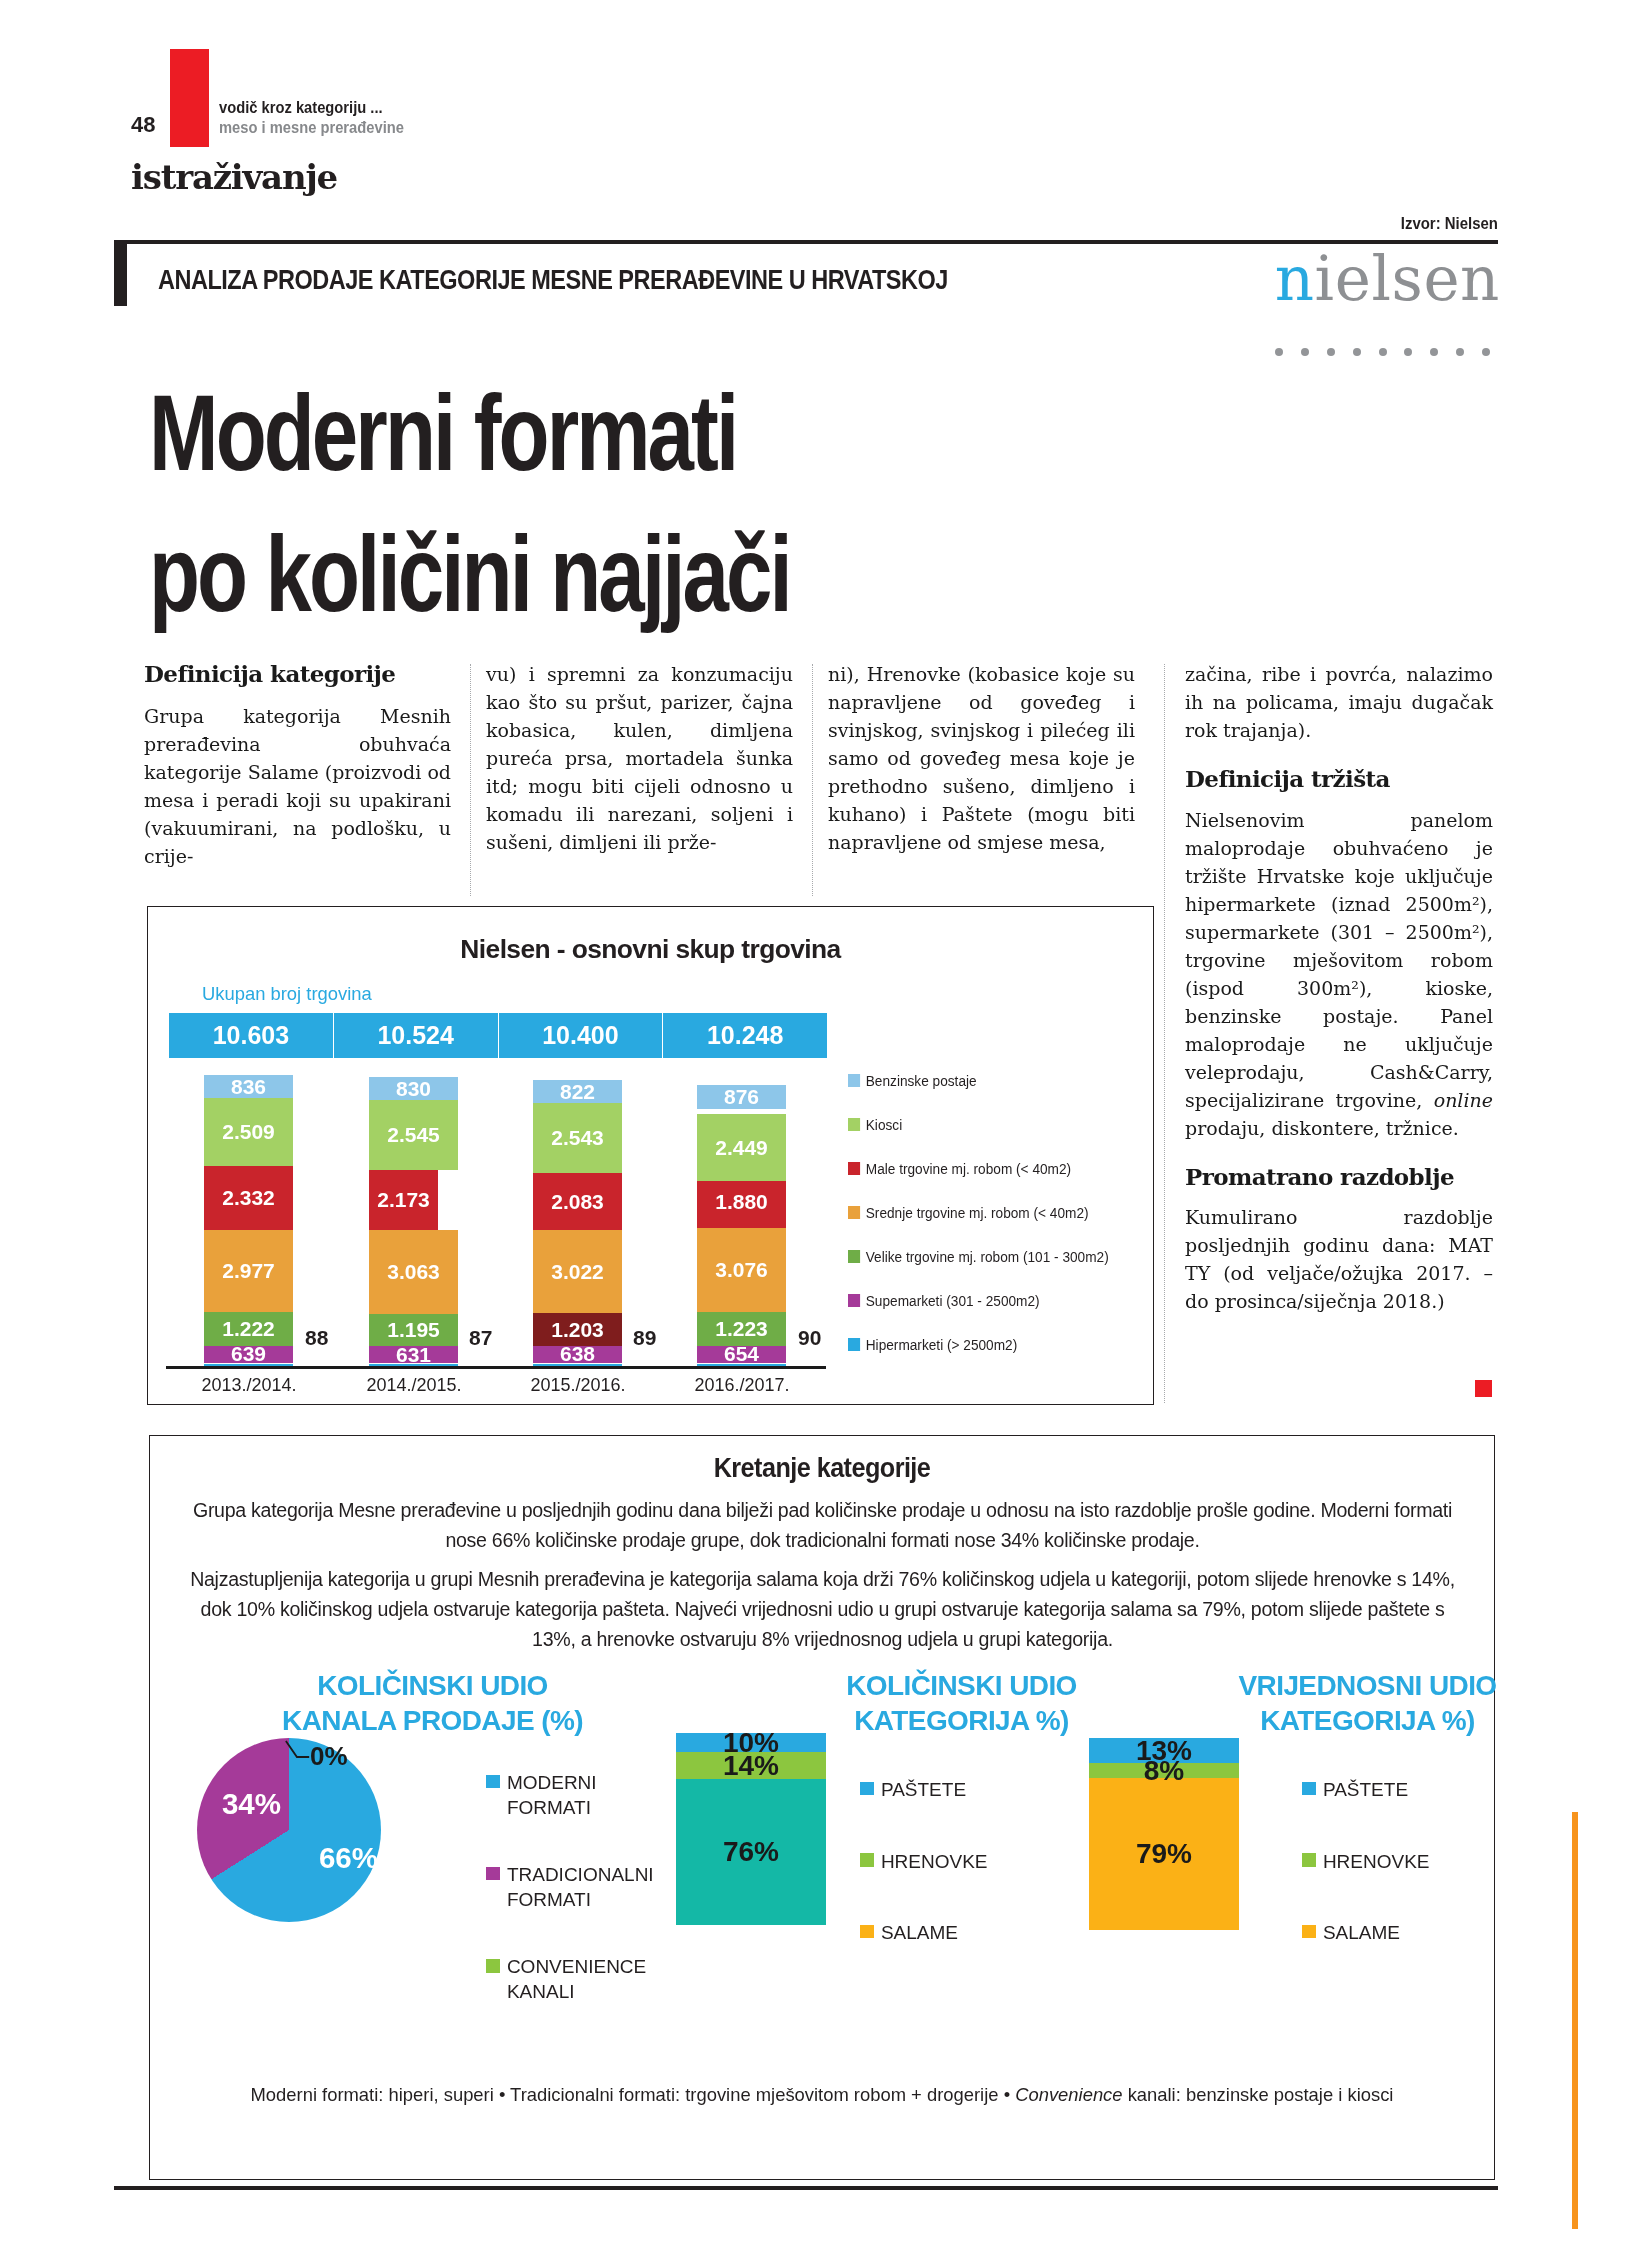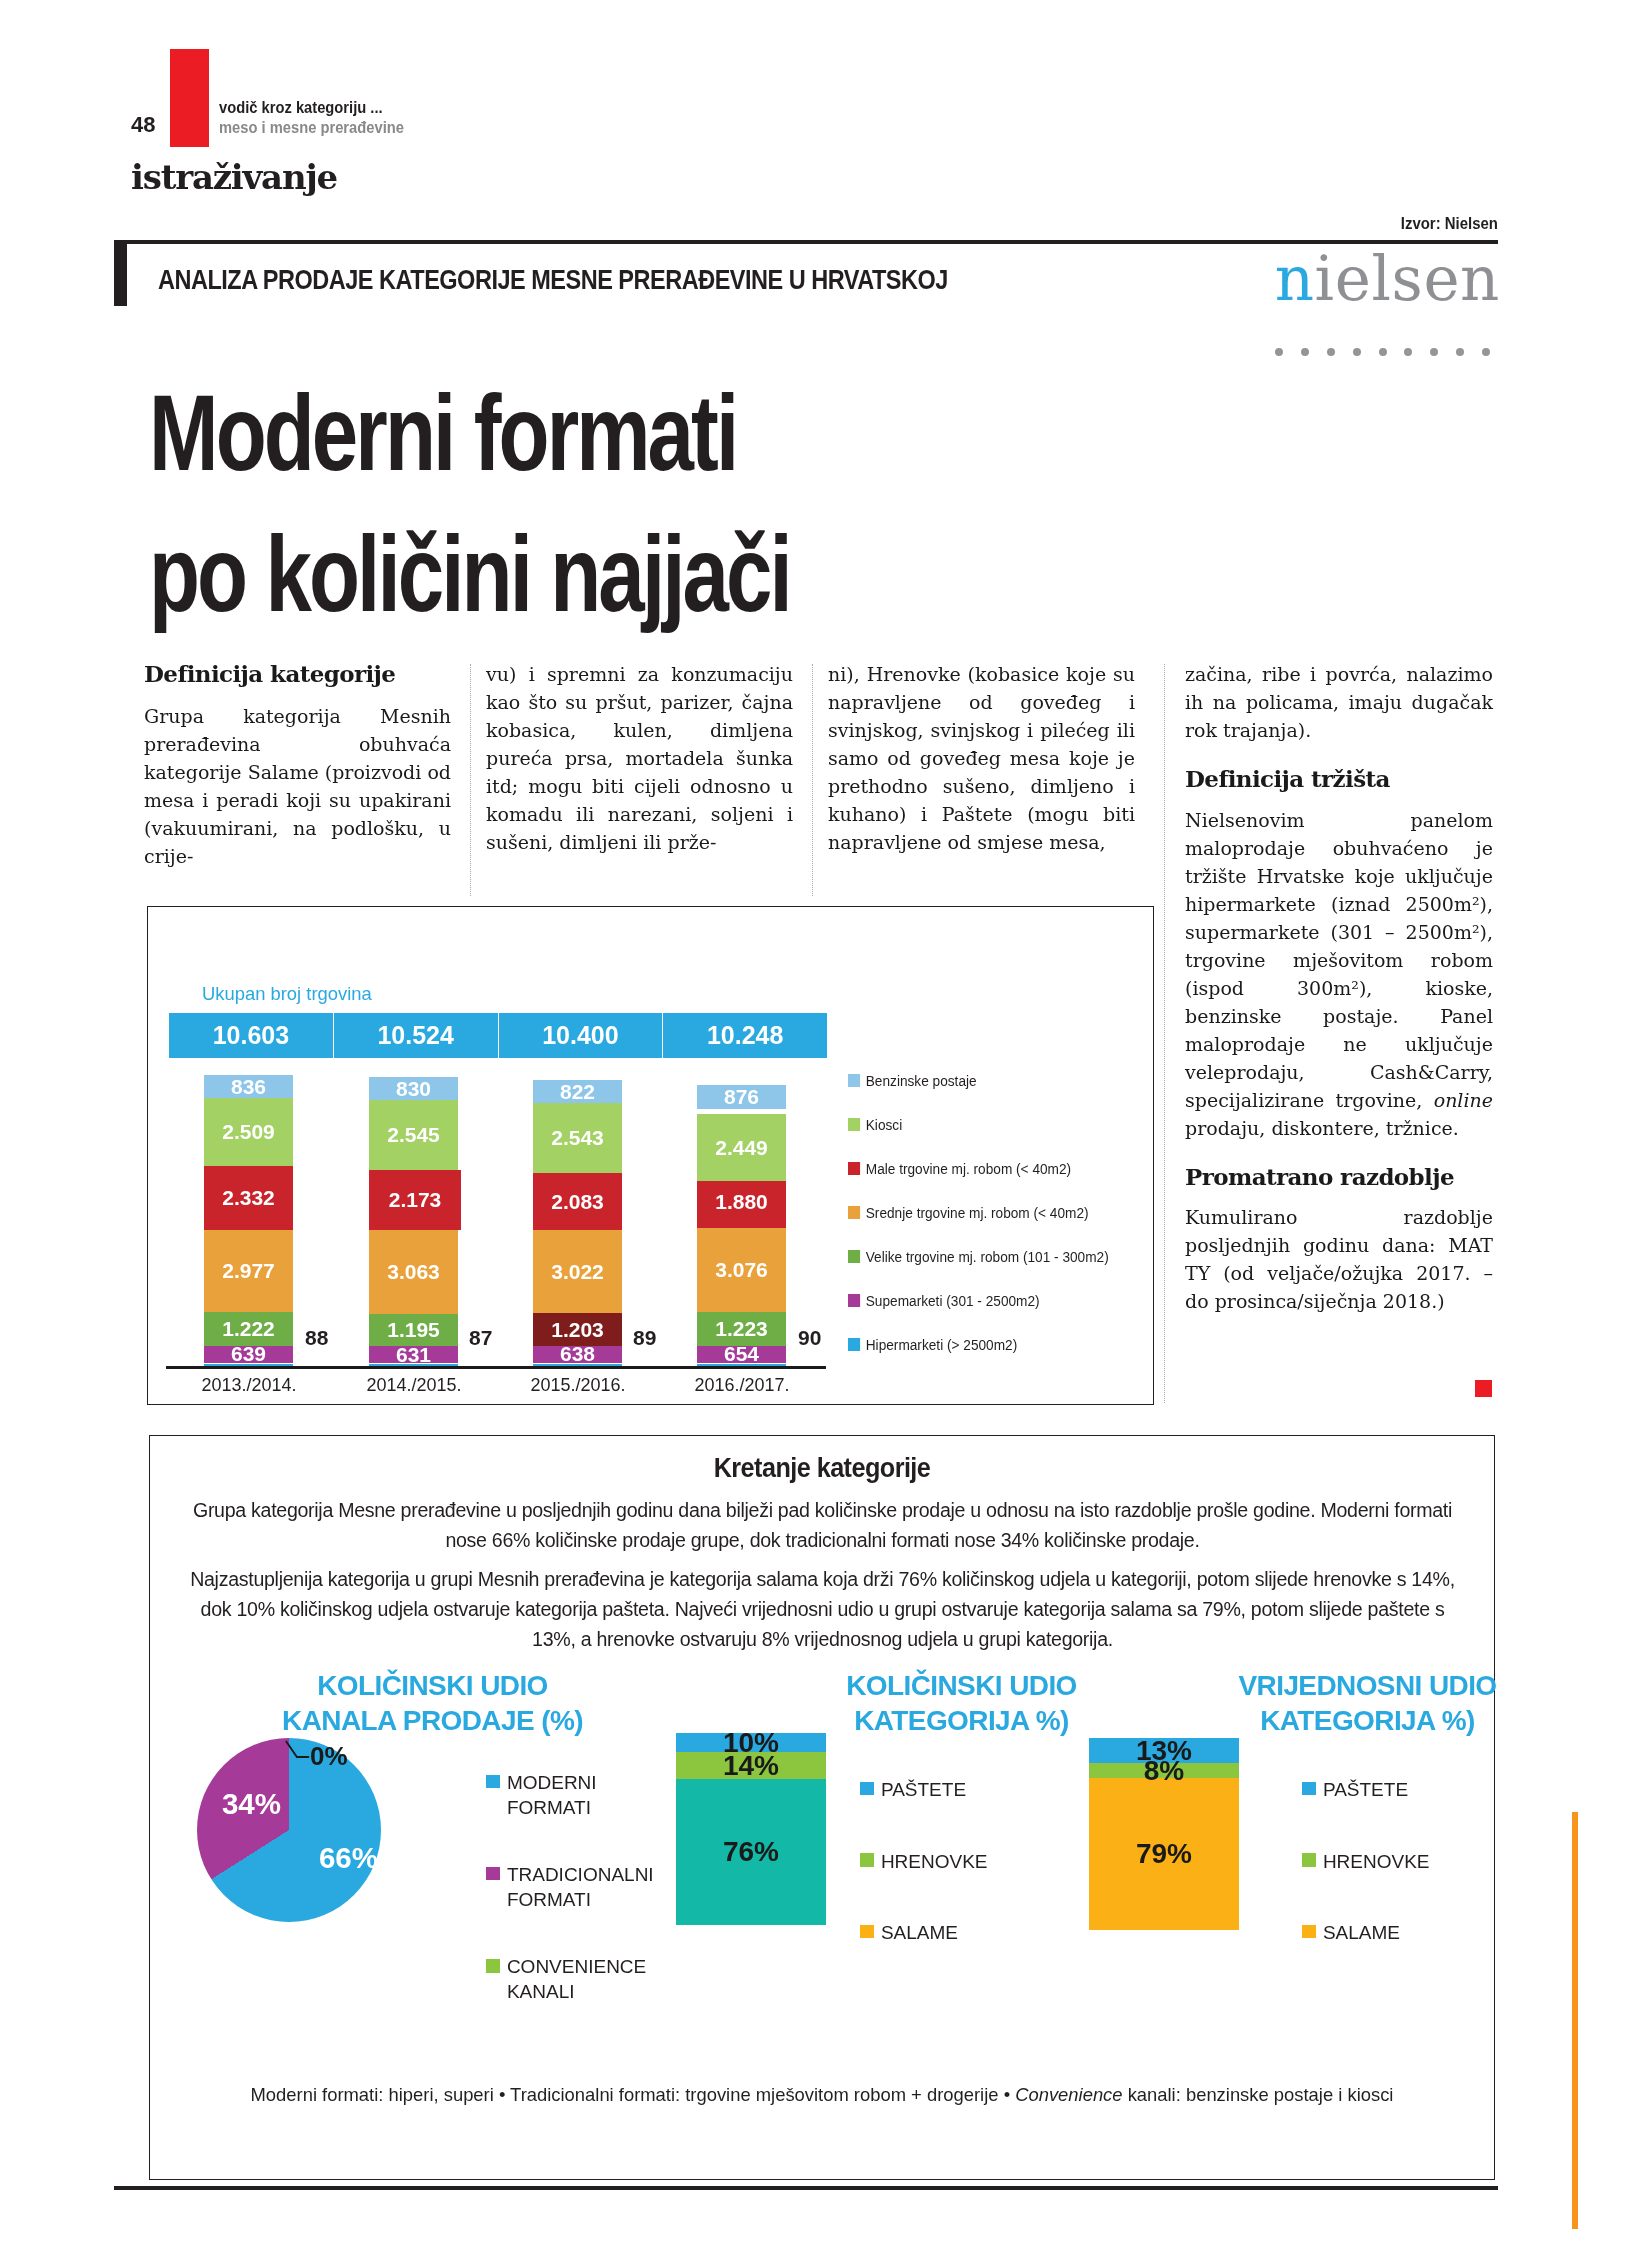--- a/index.html
+++ b/index.html
@@ -150,20 +150,21 @@
     <p><span>Nielsenovim panelom maloprodaje obuhvaćeno je tržište Hrvatske koje uključuje hipermarkete (iznad 2500m²), supermarkete (301 – 2500m²), trgovine mješovitom robom (ispod 300m²), kioske, benzinske postaje. Panel maloprodaje ne uključuje veleprodaju, Cash&amp;Carry, specijalizirane trgovine, </span><i>online</i><span> prodaju, diskontere, tržnice.</span></p>
     <h3>Promatrano razdoblje</h3>
     <p>Kumulirano razdoblje posljednjih godinu dana: MAT TY (od veljače/ožujka 2017. – do prosinca/siječnja 2018.)</p>
   </div>
   <div class="vsep" id="vs1"></div>
   <div class="vsep" id="vs2"></div>
   <div class="vsep" id="vs3"></div>
   <div class="abs" id="red-end"></div>
 
   <div class="abs" id="box1">
+    <div class="inner" id="box1-title">Nielsen - osnovni skup trgovina</div>
     <div class="inner" id="box1-sub">Ukupan broj trgovina</div>
     <div class="inner" id="banner">
       <div class="bcell">10.603</div>
       <div class="bcell">10.524</div>
       <div class="bcell">10.400</div>
       <div class="bcell">10.248</div>
     </div>
     <div id="plot">
       <div id="axis"></div>
     <div class="seg" style="left: 56px; width: 89px; bottom: 38px; height: 2.5px; background: rgb(41, 169, 224);"></div>
@@ -173,21 +174,21 @@
         <div class="seg" style="left: 56px; width: 89px; bottom: 92px; height: 82px; background: rgb(233, 161, 59);">2.977</div>
         <div class="seg" style="left: 56px; width: 89px; bottom: 174px; height: 64px; background: rgb(201, 36, 44);">2.332</div>
         <div class="seg" style="left: 56px; width: 89px; bottom: 238px; height: 69px; background: rgb(163, 209, 100);">2.509</div>
         <div class="seg" style="left: 56px; width: 89px; bottom: 306px; height: 23px; background: rgb(141, 198, 233);">836</div>
         <div class="xlab" style="left: 21px; top: 468px;">2013./2014.</div>
         <div class="seg" style="left: 221px; width: 89px; bottom: 38px; height: 2.5px; background: rgb(41, 169, 224);"></div>
         <div class="hlab" style="left: 321px; bottom: 54px;">87</div>
         <div class="seg" style="left: 221px; width: 89px; bottom: 41px; height: 17px; background: rgb(165, 58, 153);">631</div>
         <div class="seg" style="left: 221px; width: 89px; bottom: 58px; height: 33px; background: rgb(111, 173, 71);">1.195</div>
         <div class="seg" style="left: 221px; width: 89px; bottom: 90px; height: 84px; background: rgb(233, 161, 59);">3.063</div>
-        <div class="seg" style="left: 221px; width: 92px; bottom: 174px; height: 60px; background: rgb(201, 36, 44); margin-top: 20px;">2.173</div>
+        <div class="seg" style="left: 221px; width: 69px; bottom: 174px; height: 60px; background: rgb(201, 36, 44); margin-top: 20px;">2.173</div>
         <div class="seg" style="left: 221px; width: 89px; bottom: 234px; height: 70px; background: rgb(163, 209, 100);">2.545</div>
         <div class="seg" style="left: 221px; width: 89px; bottom: 304px; height: 23px; background: rgb(141, 198, 233);">830</div>
         <div class="xlab" style="left: 186px; top: 468px;">2014./2015.</div>
         <div class="seg" style="left: 385px; width: 89px; bottom: 38px; height: 2.5px; background: rgb(41, 169, 224);"></div>
         <div class="hlab" style="left: 485px; bottom: 54px;">89</div>
         <div class="seg" style="left: 385px; width: 89px; bottom: 41px; height: 18px; background: rgb(165, 58, 153);">638</div>
         <div class="seg" style="left: 385px; width: 89px; bottom: 58px; height: 33px; background: #7f1d1d;">1.203</div>
         <div class="seg" style="left: 385px; width: 89px; bottom: 91px; height: 83px; background: rgb(233, 161, 59);">3.022</div>
         <div class="seg" style="left: 385px; width: 89px; bottom: 174px; height: 57px; background: rgb(201, 36, 44);">2.083</div>
         <div class="seg" style="left: 385px; width: 89px; bottom: 231px; height: 70px; background: rgb(163, 209, 100);">2.543</div>

